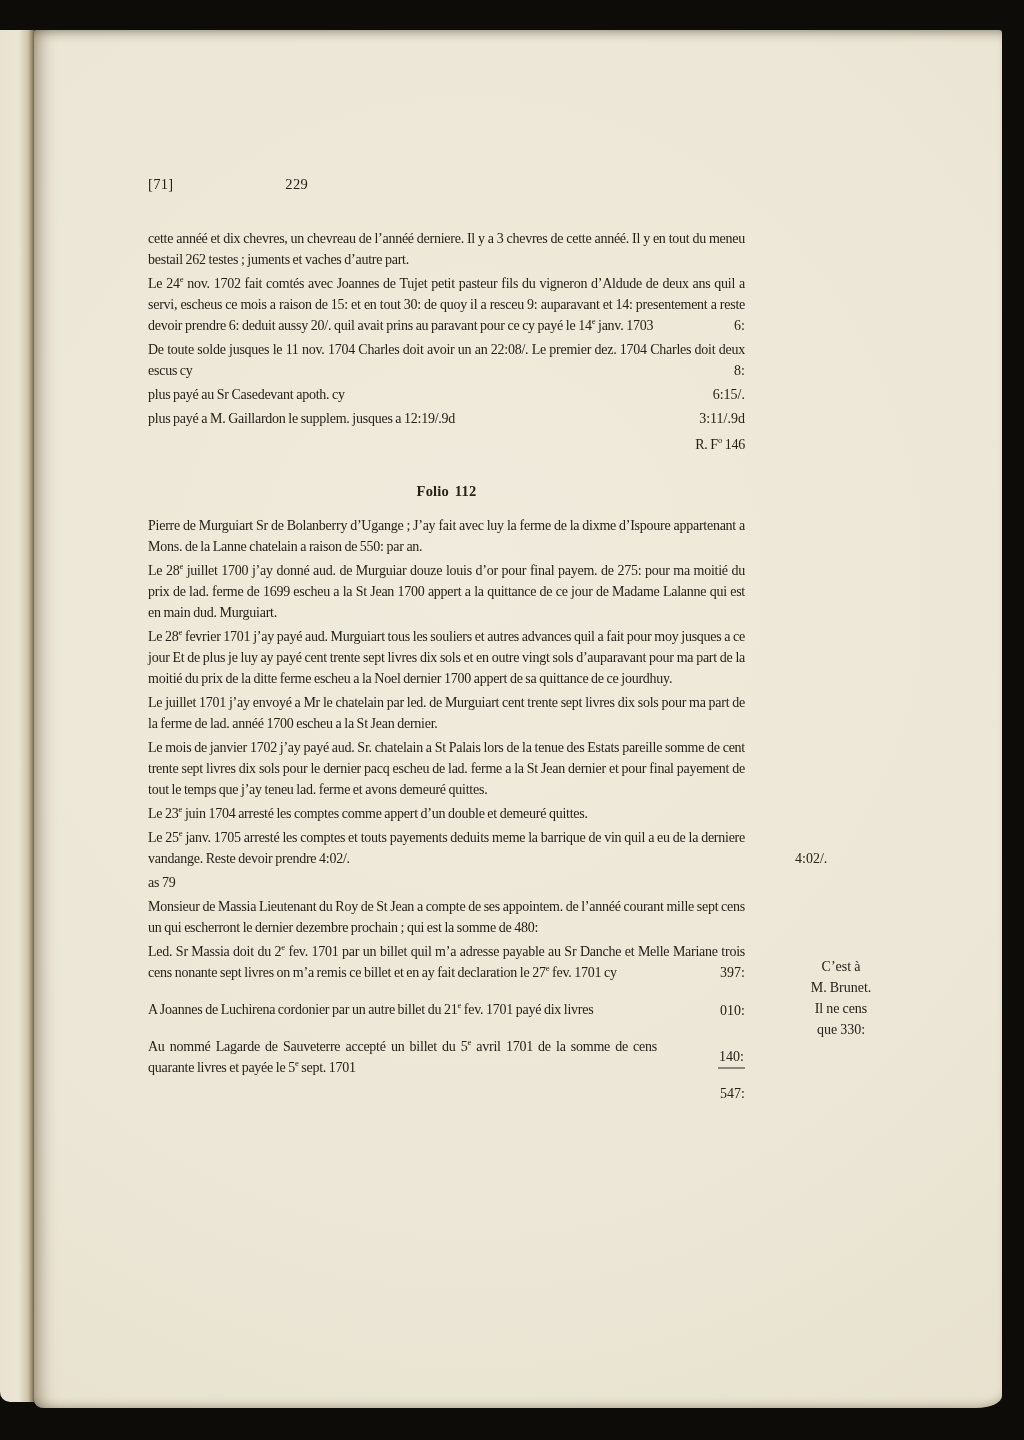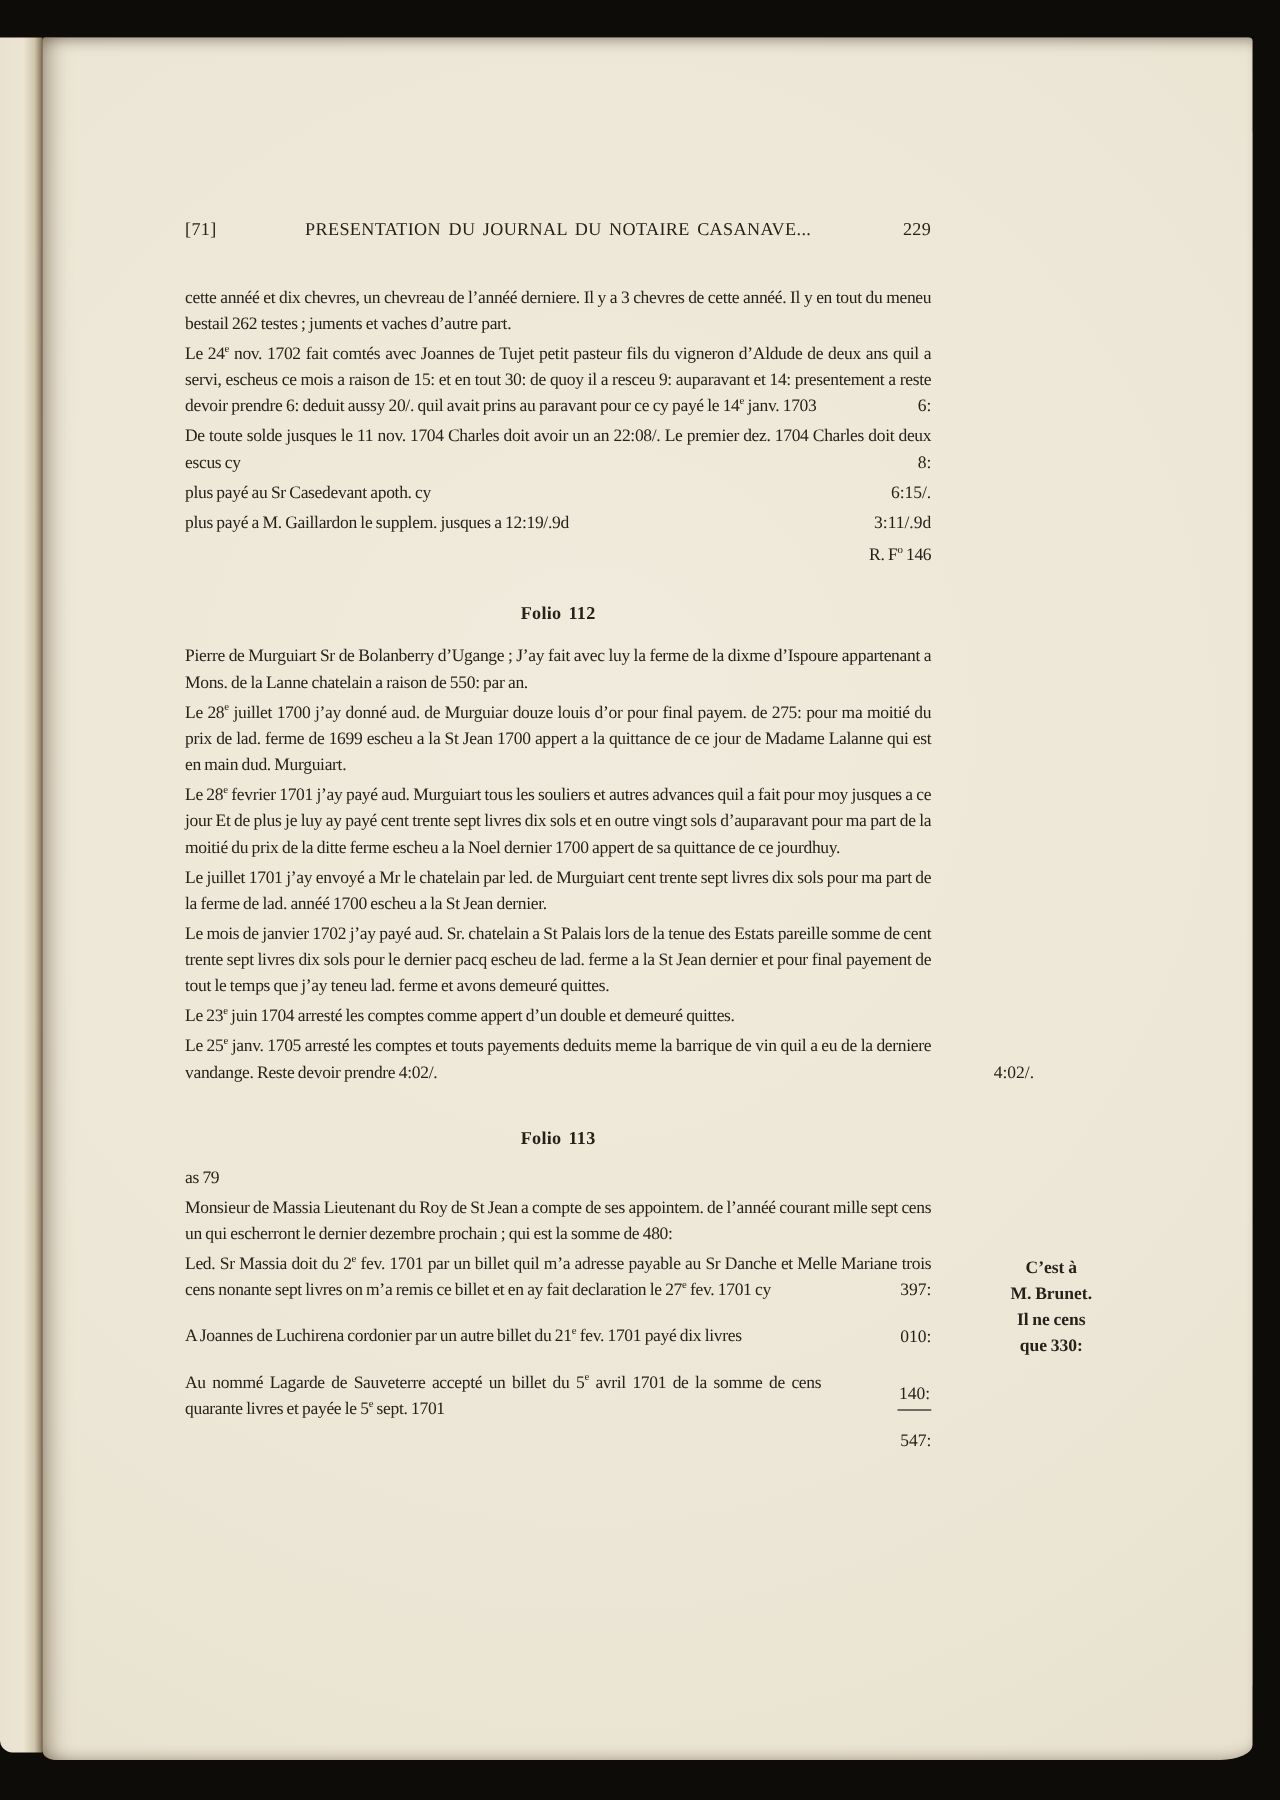--- a/index.html
+++ b/index.html
@@ -52,37 +52,36 @@
   .amount { position:absolute; right:0; bottom:0; letter-spacing:0; }
   .amount.mid { bottom:auto; top:50%; transform:translateY(-50%); }
   .amount.sum { border-bottom:1.3px solid #2a261d; padding:0 1px 1px 1px; }
   .ref-line { text-align:right; margin:5px 0 0 0; }
   .folio-heading { text-align:center; font-weight:bold; font-size:14.5px;
     margin-top:26px; margin-bottom:13px; letter-spacing:.2px; word-spacing:2px; }
   .folio-heading.second { margin-top:32px; margin-bottom:10px; }
   .total-line { text-align:right; margin-top:5px; letter-spacing:0; }
   .margin-note { position:absolute; left:100%; white-space:nowrap; letter-spacing:0; }
   .margin-note.single { margin-left:50px; bottom:0; }
-  .margin-note.block { margin-left:46px; top:3px; width:100px; text-align:center;
-    white-space:normal; line-height:21px;font-weight:bold; }
+  .margin-note.block { margin-left:46px; top:15px; width:100px; text-align:center;
+    white-space:normal; line-height:21px; }
   .margin-note .note-line { display:block; }
   sup { font-size:.62em; vertical-align:super; line-height:0; }
 </style>
 </head>
 <body>
 
 <div class="left-page"></div>
 <div class="fore-edge"></div>
 
 <div class="main-page">
   <div class="content">
 
     <div class="page-header">
       <span class="bracket">[71]</span>
-      <span class="title">PRESENTATION DU JOURNAL DU NOTAIRE CASANAVE...</span>
       <span class="pageno">229</span>
     </div>
 
     <p class="para">cette annéé et dix chevres, un chevreau de l’annéé derniere. Il y a 3 chevres de cette annéé. Il y en tout du meneu bestail 262 testes ; juments et vaches d’autre part.</p>
 
     <p class="para">
       <span>Le 24<sup>e</sup> nov. 1702 fait comtés avec Joannes de Tujet petit pasteur fils du vigneron d’Aldude de deux ans quil a servi, escheus ce mois a raison de 15: et en tout 30: de quoy il a resceu 9: auparavant et 14: presentement a reste devoir prendre 6: deduit aussy 20/. quil avait prins au paravant pour ce cy payé le 14<sup>e</sup> janv. 1703</span>
       <span class="amount">6:</span>
     </p>
 
@@ -111,21 +110,20 @@
     <p class="para">Le 28<sup>e</sup> fevrier 1701 j’ay payé aud. Murguiart tous les souliers et autres advances quil a fait pour moy jusques a ce jour Et de plus je luy ay payé cent trente sept livres dix sols et en outre vingt sols d’auparavant pour ma part de la moitié du prix de la ditte ferme escheu a la Noel dernier 1700 appert de sa quittance de ce jourdhuy.</p>
     <p class="para">Le juillet 1701 j’ay envoyé a Mr le chatelain par led. de Murguiart cent trente sept livres dix sols pour ma part de la ferme de lad. annéé 1700 escheu a la St Jean dernier.</p>
     <p class="para">Le mois de janvier 1702 j’ay payé aud. Sr. chatelain a St Palais lors de la tenue des Estats pareille somme de cent trente sept livres dix sols pour le dernier pacq escheu de lad. ferme a la St Jean dernier et pour final payement de tout le temps que j’ay teneu lad. ferme et avons demeuré quittes.</p>
     <p class="para">Le 23<sup>e</sup> juin 1704 arresté les comptes comme appert d’un double et demeuré quittes.</p>
 
     <p class="para">
       <span>Le 25<sup>e</sup> janv. 1705 arresté les comptes et touts payements deduits meme la barrique de vin quil a eu de la derniere vandange. Reste devoir prendre 4:02/.</span>
       <span class="margin-note single">4:02/.</span>
     </p>
 
-    <h2 class="folio-heading second">Folio 113</h2>
 
     <p class="para">as 79</p>
     <p class="para">Monsieur de Massia Lieutenant du Roy de St Jean a compte de ses appointem. de l’annéé courant mille sept cens un qui escherront le dernier dezembre prochain ; qui est la somme de 480:</p>
 
     <p class="para">
       <span>Led. Sr Massia doit du 2<sup>e</sup> fev. 1701 par un billet quil m’a adresse payable au Sr Danche et Melle Mariane trois cens nonante sept livres on m’a remis ce billet et en ay fait declaration le 27<sup>e</sup> fev. 1701 cy</span>
       <span class="amount">397:</span>
       <span class="margin-note block">
         <span class="note-line">C’est à</span>
         <span class="note-line">M. Brunet.</span>

